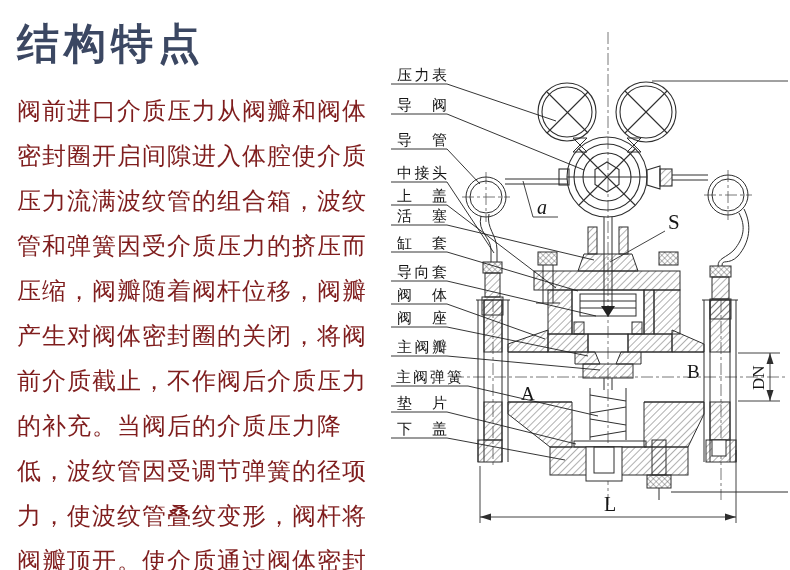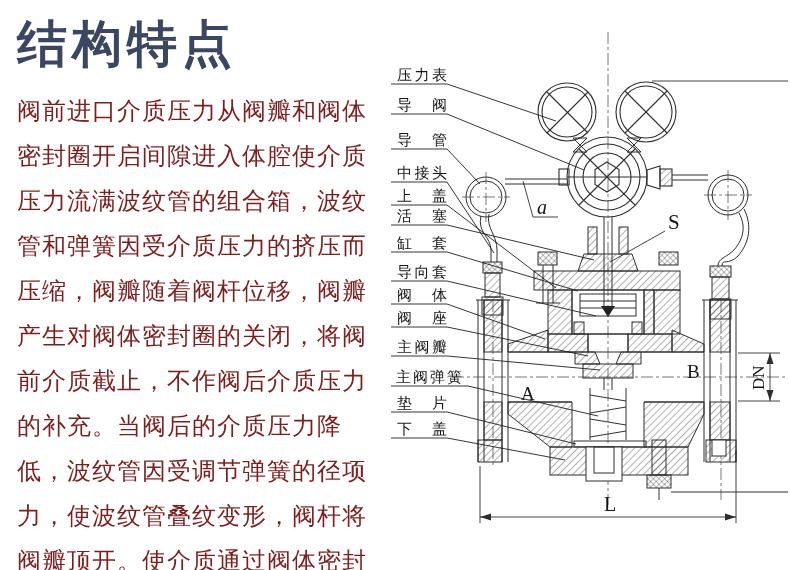--- a/index.html
+++ b/index.html
@@ -1,21 +1,21 @@
 <!DOCTYPE html>
 <html><head>
 <meta charset="utf-8">
 <style>
   html,body{margin:0;padding:0;background:#fff;}
   #page{position:relative;width:790px;height:570px;background:#ffffff;overflow:hidden;
         font-family:"Liberation Sans","DejaVu Sans",sans-serif;}
   
   #clip-top{position:absolute;left:396px;top:0;width:120px;height:5px;overflow:hidden;}
   #clip-top span{display:block;margin-top:-15px;font-size:17px;font-weight:600;color:#3d4a66;letter-spacing:4px;}
-  #page-title{position:absolute;left:17px;top:22px;font-size:50px;line-height:44px;font-weight:600;
+  #page-title{position:absolute;left:17px;top:22px;font-size:42px;line-height:44px;font-weight:600;
               color:#3b4762;letter-spacing:5px;}
   #body-text{position:absolute;left:17px;top:88px;width:372px;font-size:24px;line-height:45px;
              letter-spacing:1px;color:#7f1d1d;white-space:pre-line;}
   
   #diagram{position:absolute;left:0;top:0;}
   .pl{font-family:"Liberation Serif","DejaVu Serif",serif;font-size:15px;fill:#161616;}
   .dim{font-family:"Liberation Serif","DejaVu Serif",serif;fill:#161616;}
 </style>
 </head>
 <body>

